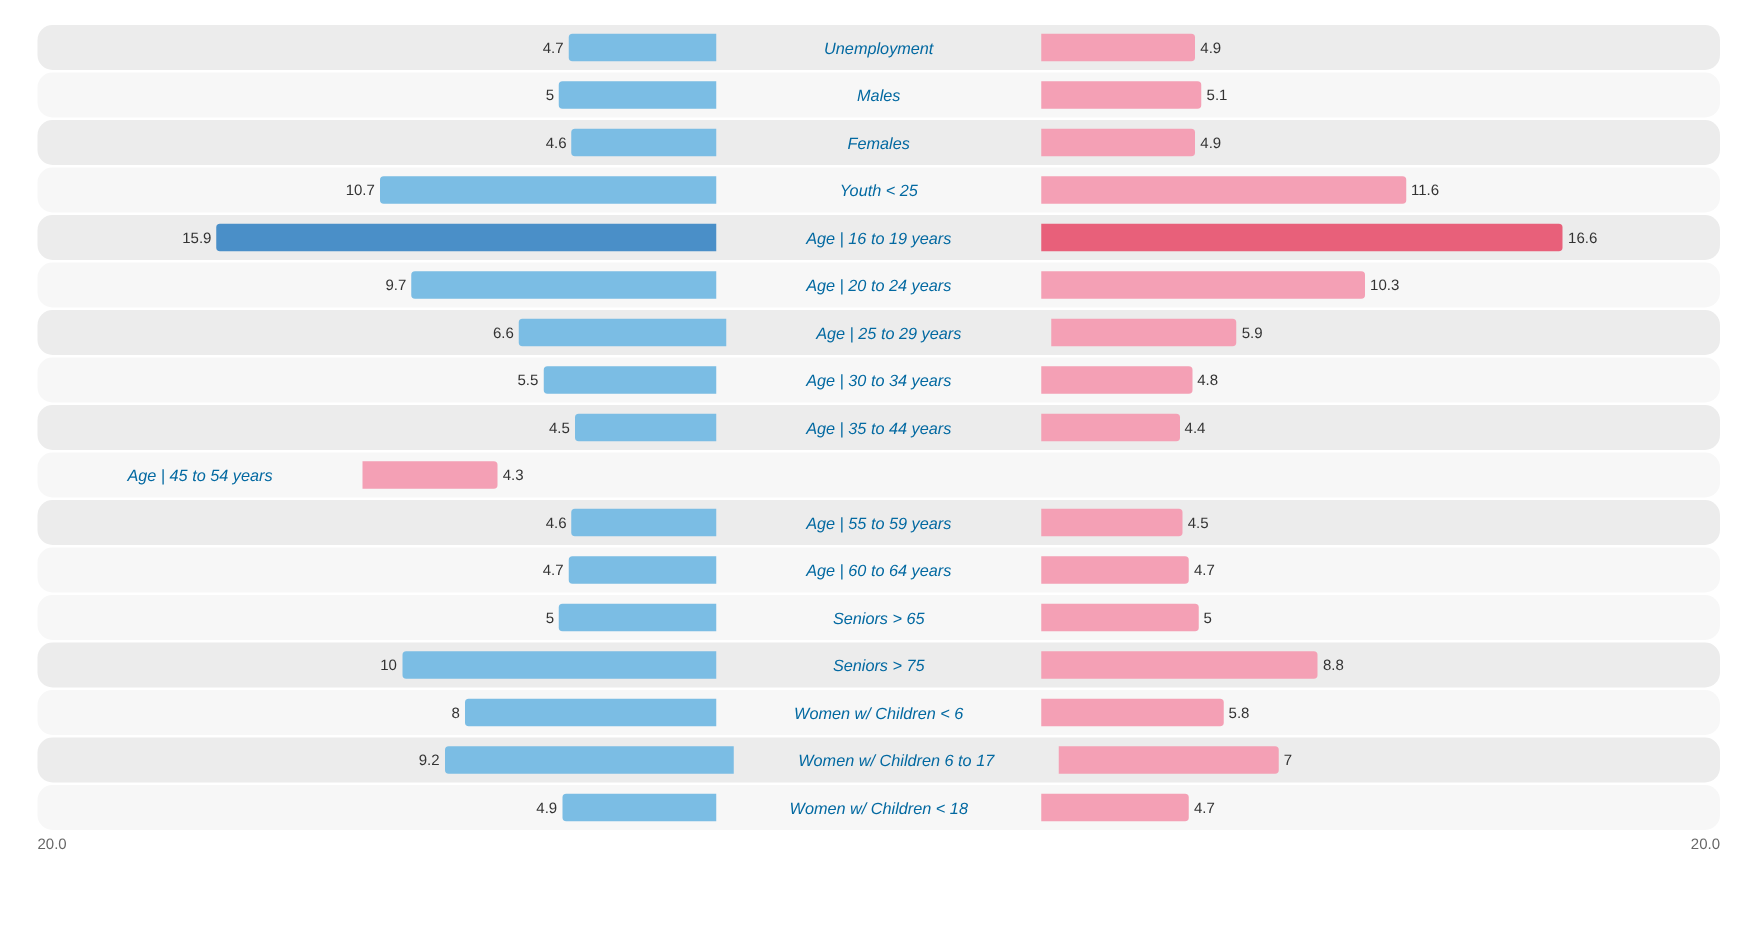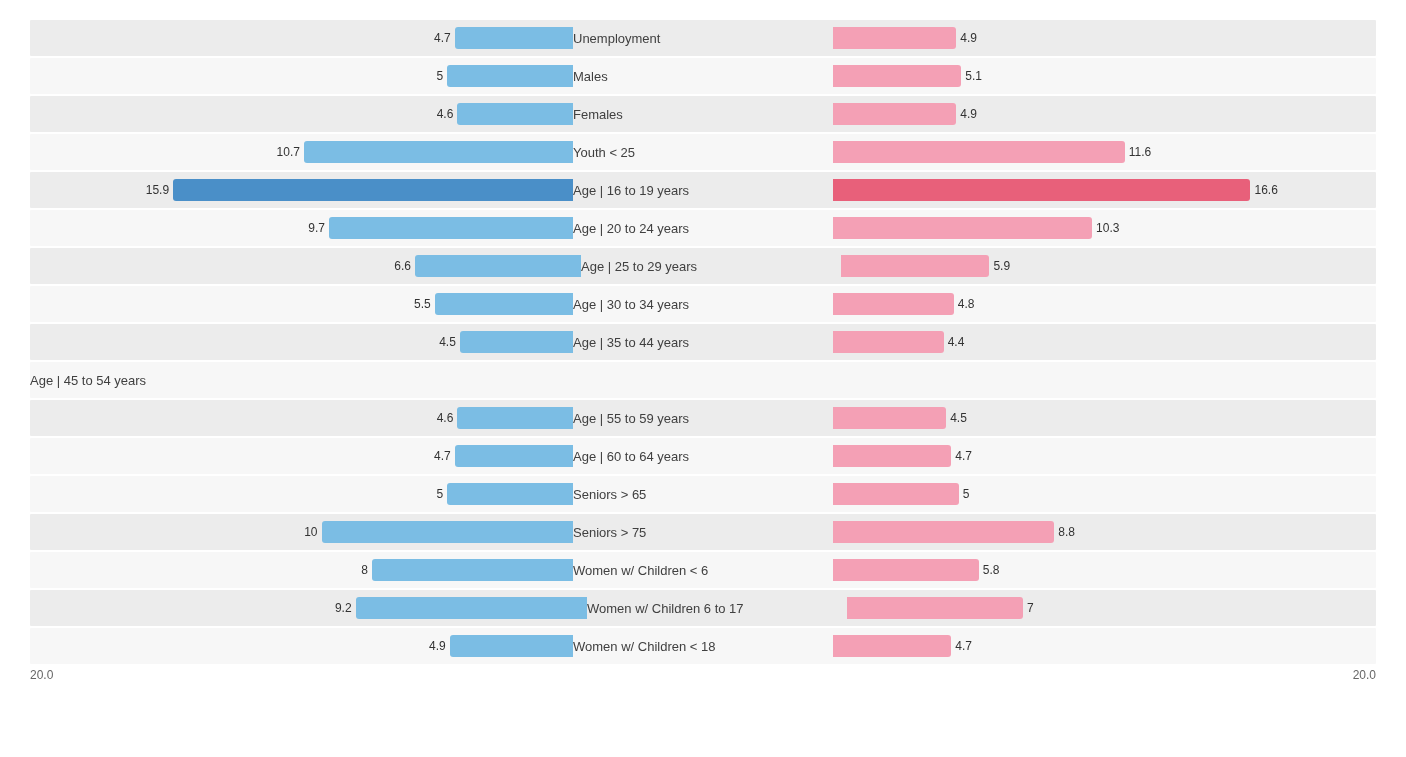--- a/index.html
+++ b/index.html
@@ -34,21 +34,21 @@
     .chart-area {
       width: 100%;
       position: relative;
     }
     .row {
       display: flex;
       align-items: center;
       height: 36px;
       margin-bottom: 2px;
       background: #f5f5f5;
-      border-radius: 1px;
+      border-radius: 12px;
       position: relative;
       overflow: visible;
     }
     .row:nth-child(odd) { background: #ebebeb; }
     .row:nth-child(even) { background: #f5f5f5; }
 
     
     
     
     .row-inner {
@@ -69,25 +69,27 @@
     .right-section {
       flex: 1;
       display: flex;
       align-items: center;
       justify-content: flex-start;
       height: 100%;
       padding-left: 0;
     }
     .center-label {
       width: 260px;
+      text-align: center;
       font-size: 13px;
-      color: #404040;
+      color: #0369a1;
       z-index: 2;
       white-space: nowrap;
       flex-shrink: 0;
+      font-style: italic;
     }
     .bar-left {
       height: 22px;
       border-radius: 3px 0 0 3px;
       background: #7aaed6;
       display: flex;
       align-items: center;
       justify-content: flex-end;
     }
     .bar-right {
@@ -268,20 +270,25 @@
       <div class="right-section">
         <div class="bar-right" style="width:110.66000000000001px; background:#f4a0b5;">
         </div>
         <span class="outer-right">4.4</span>
       </div>
     </div>
   </div>
       <div class="row" style="background: rgb(247, 247, 247);">
     <div class="row-inner">
       <div class="center-label">Age | 45 to 54 years</div>
+      <div class="right-section">
+        <div class="bar-right" style="width:108.145px; background:#f4a0b5;">
+        </div>
+        <span class="outer-right">4.3</span>
+      </div>
     </div>
   </div>
       <div class="row" style="background: rgb(236, 236, 236);">
     <div class="row-inner">
       <div class="left-section">
         <span class="outer-left">4.6</span>
         <div class="bar-left" style="width:115.69px; background:#7bbde4;">
         </div>
       </div>
       <div class="center-label">Age | 55 to 59 years</div>

